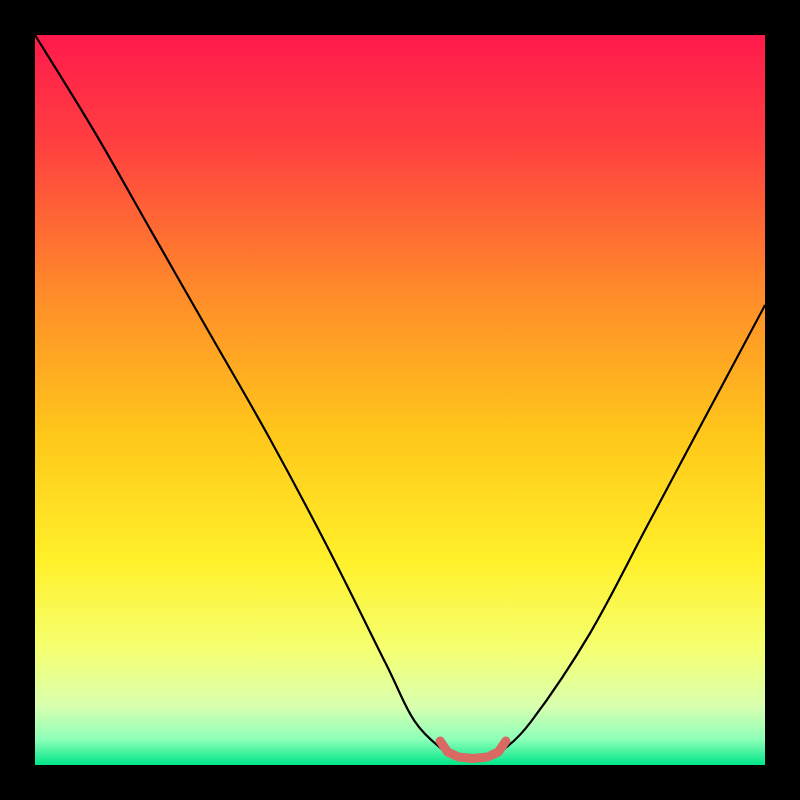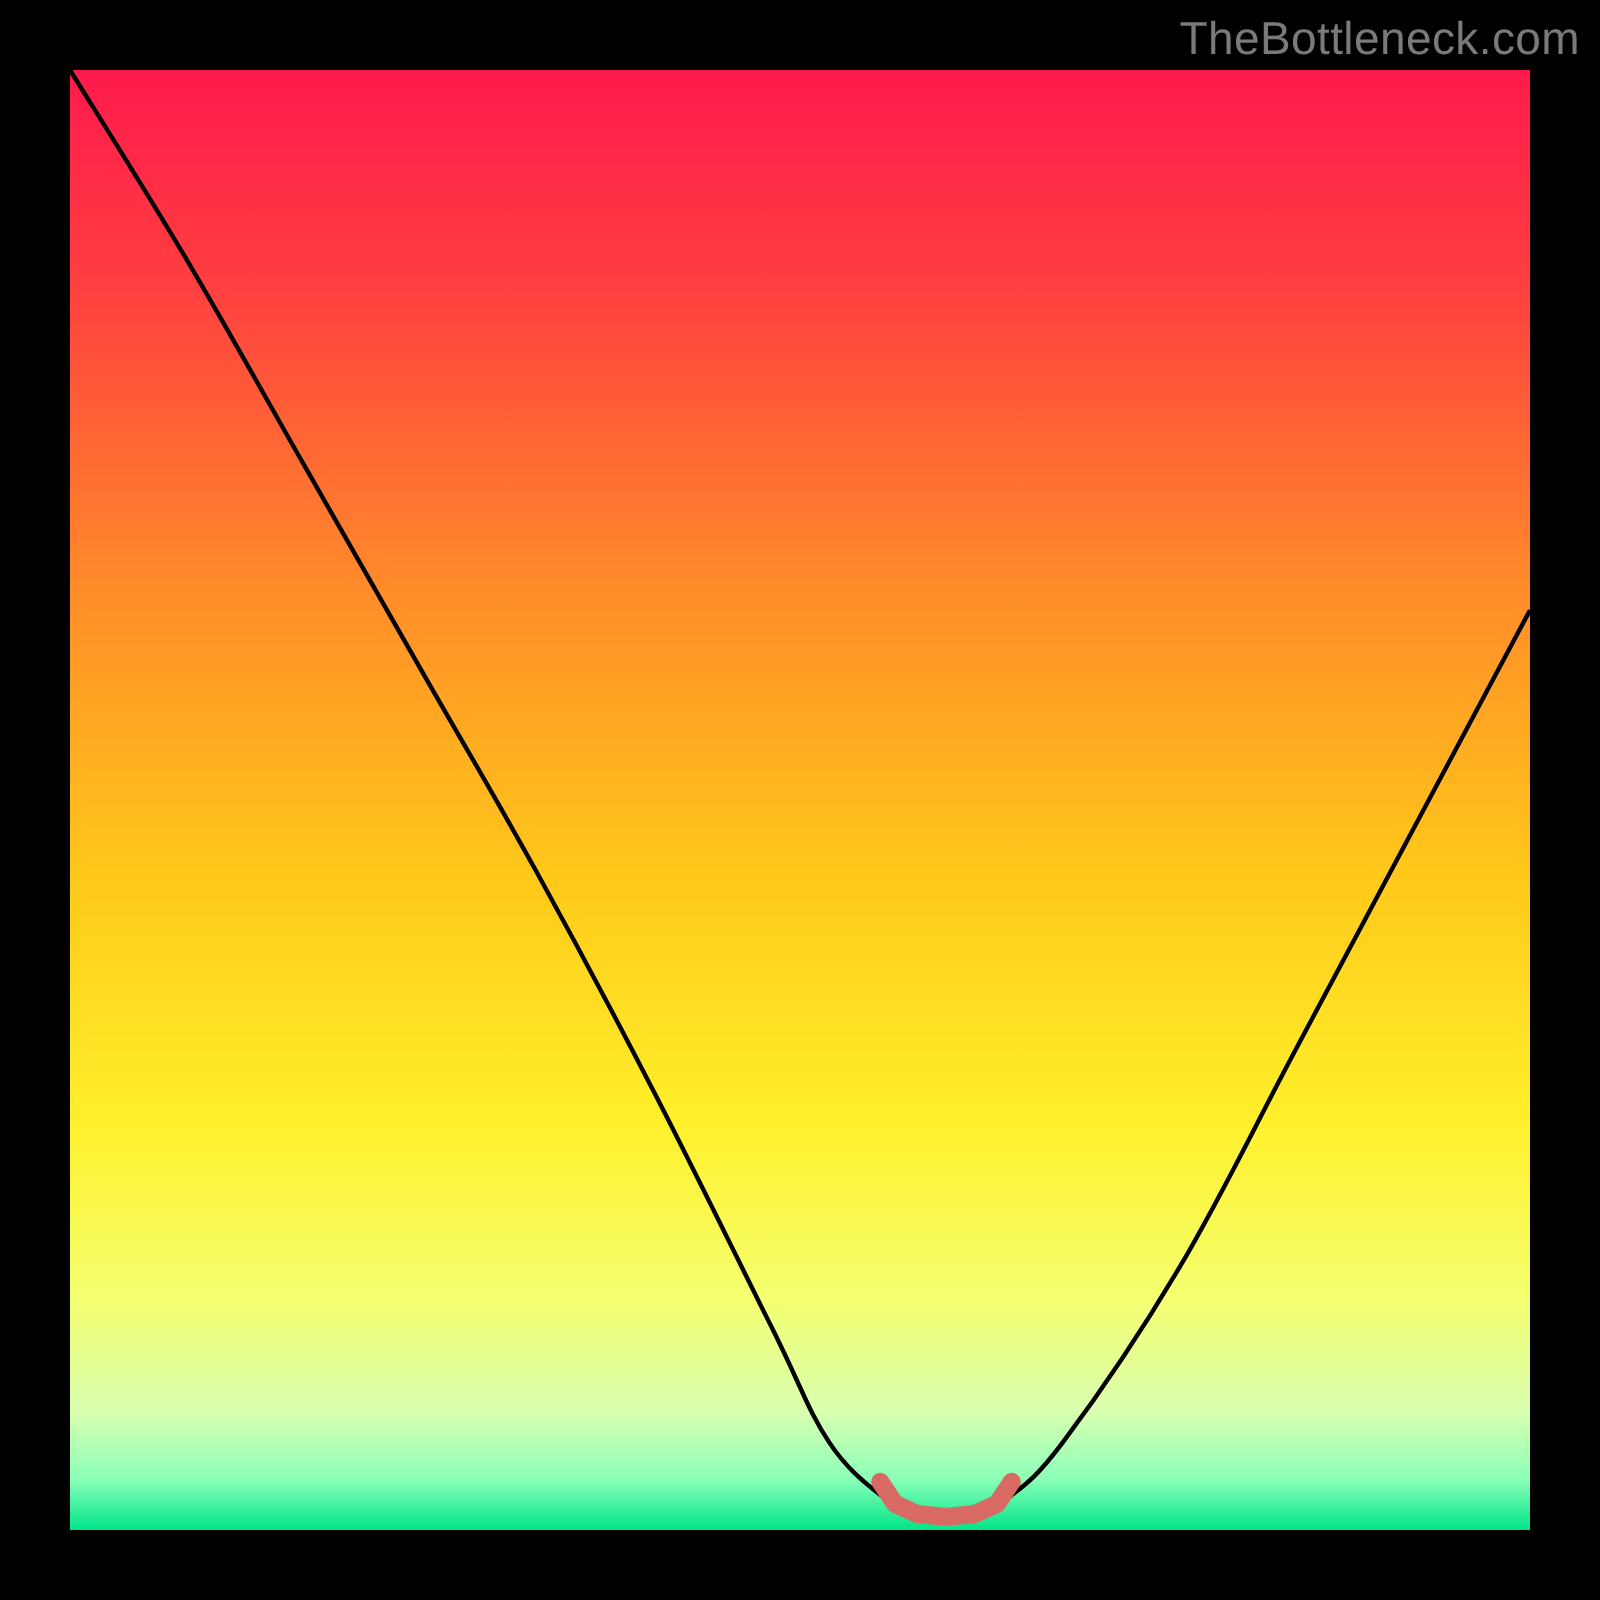--- a/index.html
+++ b/index.html
@@ -29,21 +29,20 @@
   svg.plot {
     position: absolute;
     left: 0;
     top: 0;
   }
 </style>
 </head>
 <body>
 
 <div class="frame">
-  <div class="attribution">TheBottleneck.com</div>
   <svg class="plot" width="800" height="800" viewBox="0 0 800 800">
     <defs>
       <linearGradient id="bgGrad" x1="0" y1="0" x2="0" y2="1">
           <stop offset="0%" stop-color="#ff1a4c"></stop>
           <stop offset="15%" stop-color="#ff4040"></stop>
           <stop offset="35%" stop-color="#ff8a2a"></stop>
           <stop offset="55.00000000000001%" stop-color="#ffc81a"></stop>
           <stop offset="72%" stop-color="#fff02a"></stop>
           <stop offset="84%" stop-color="#f5ff70"></stop>
           <stop offset="92%" stop-color="#d8ffb0"></stop>

